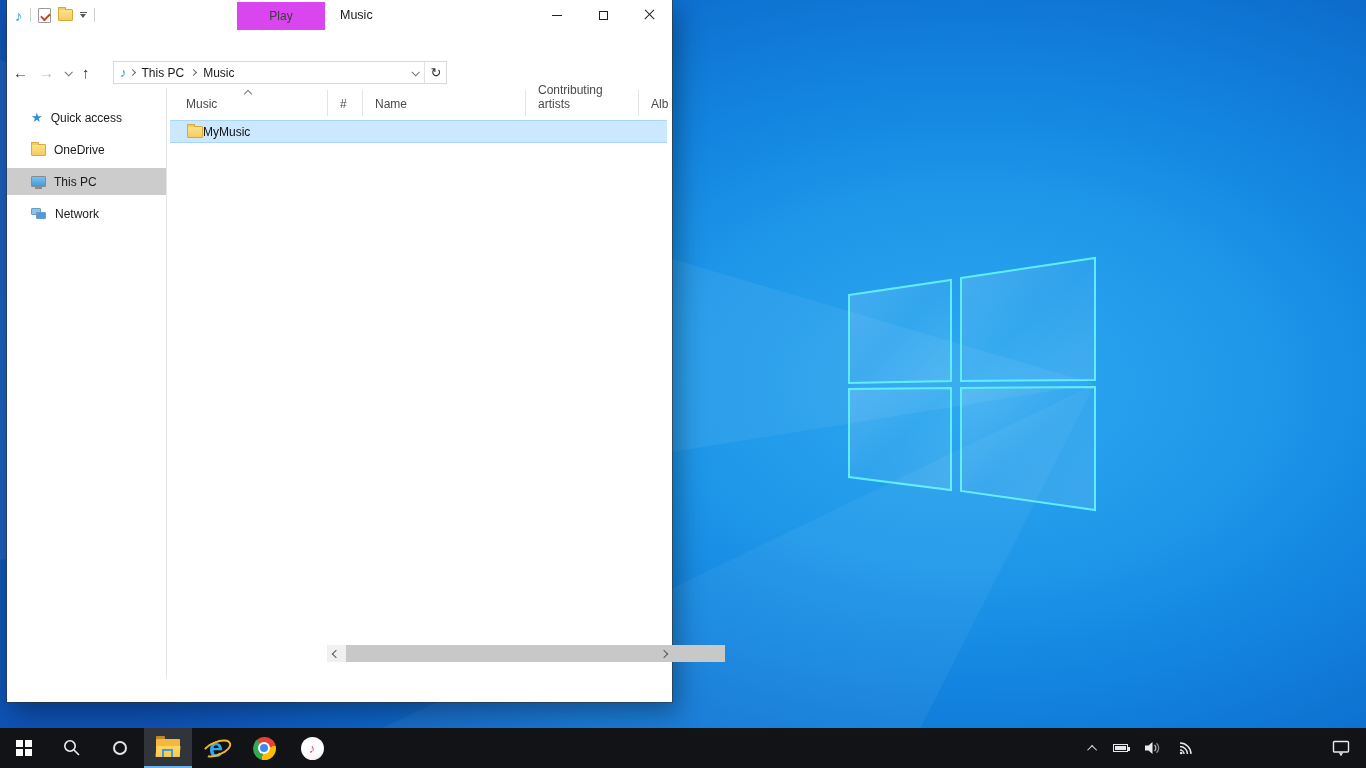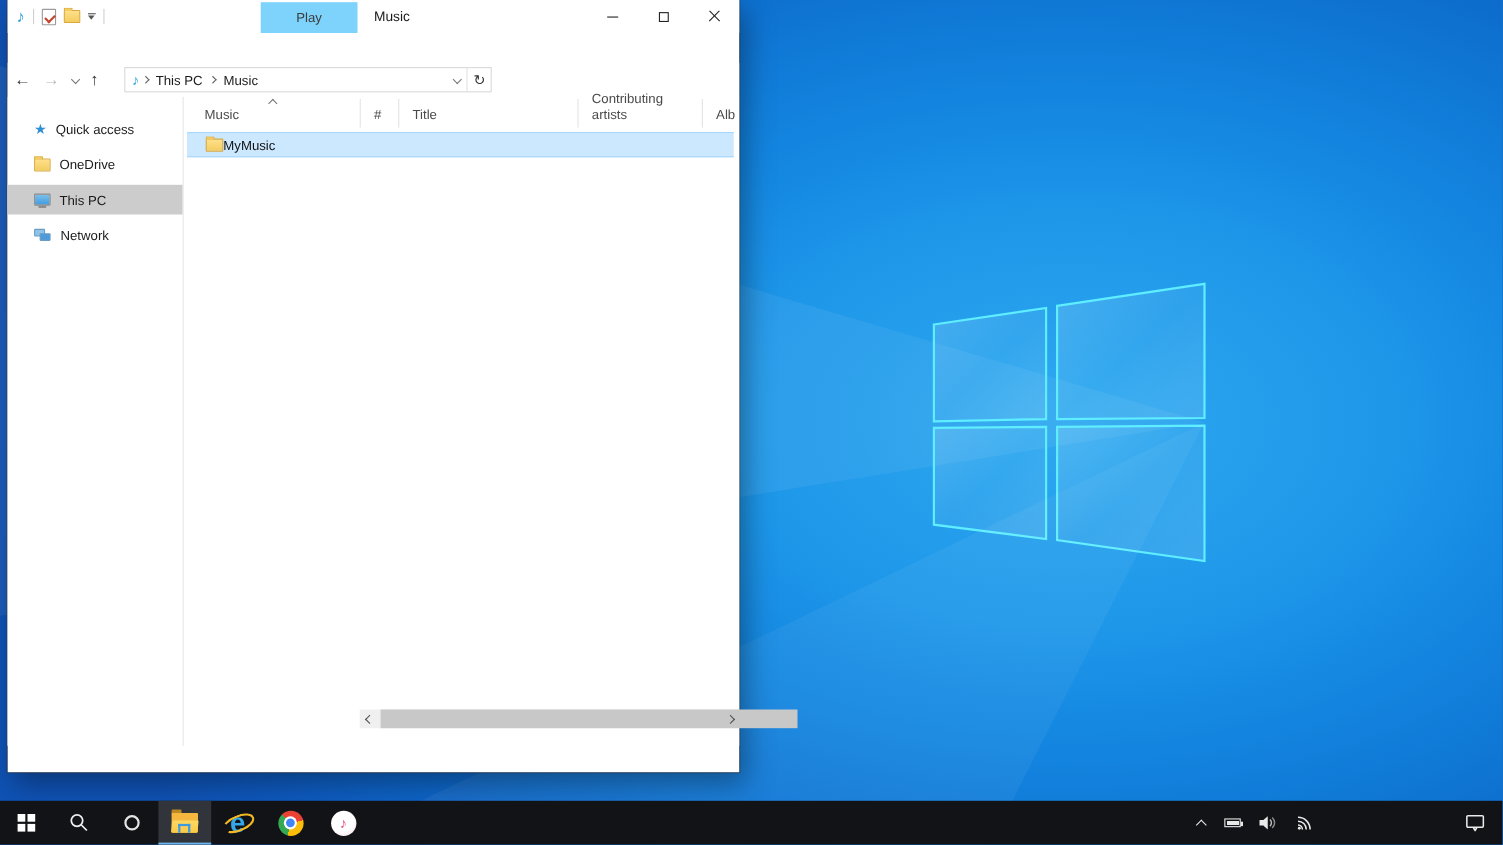--- a/index.html
+++ b/index.html
@@ -33,21 +33,21 @@
     border-left:2px solid #c4452c; border-bottom:2px solid #c4452c; transform:rotate(-45deg); }
   .folder-ic { width:15px; height:12px; background:linear-gradient(#ffe08a,#f3cd60);
     border:1px solid #d9a93c; border-radius:1px; position:relative; }
   .folder-ic::before { content:""; position:absolute; top:-3px; left:-1px; width:6px; height:2px;
     background:#f3cd60; border:1px solid #d9a93c; border-bottom:none; border-radius:1px 1px 0 0; }
   .qat-caret { display:flex; flex-direction:column; align-items:center; gap:1px; }
   .qat-caret i { display:block; width:7px; height:1px; background:#555; }
   .qat-caret u { display:block; width:0; height:0; border-left:3.5px solid transparent;
     border-right:3.5px solid transparent; border-top:4px solid #555; }
 
-  .play-tab { position:absolute; left:230px; top:2px; width:88px; height:28px; background:#7dd3fc;
+  .play-tab { position:absolute; left:230px; top:2px; width:88px; height:28px; background:#d946ef;
     display:flex; align-items:center; justify-content:center; color:#3c3c3c; font-size:12px; }
   .win-title { position:absolute; left:333px; top:0; height:30px; display:flex; align-items:center;
     font-size:12.5px; color:#1a1a1a; }
   .caption-btns { position:absolute; right:0; top:0; height:30px; display:flex; }
   .cap { width:46px; height:30px; display:flex; align-items:center; justify-content:center; }
   .cap-min i { display:block; width:10px; height:1px; background:#222; }
   .cap-max i { display:block; width:9px; height:9px; border:1px solid #222; }
   .cap-close { position:relative; }
   .cap-close i { position:absolute; left:17px; top:14px; width:13px; height:1.4px; background:#222; transform:rotate(45deg); }
   .cap-close i:last-child { transform:rotate(-45deg); }
@@ -281,21 +281,21 @@
           </span>
         <span>Network</span>
       </div>
     </div>
     <div class="pane-div"></div>
 
     <div class="listpane">
       <div class="lheader">
         <div class="hcell hc-name">Music</div>
         <div class="hcell hc-num">#</div>
-        <div class="hcell hc-title">Title</div>
+        <div class="hcell hc-title">Name</div>
         <div class="hcell hc-artists">Contributing artists</div>
         <div class="hcell hc-album">Alb</div>
       </div>
       <span class="chv chv-up-s sort-caret"></span>
 
       <div class="file-row">
         <span class="folder-ic"></span>
         <span class="file-name">MyMusic</span>
       </div>
 

